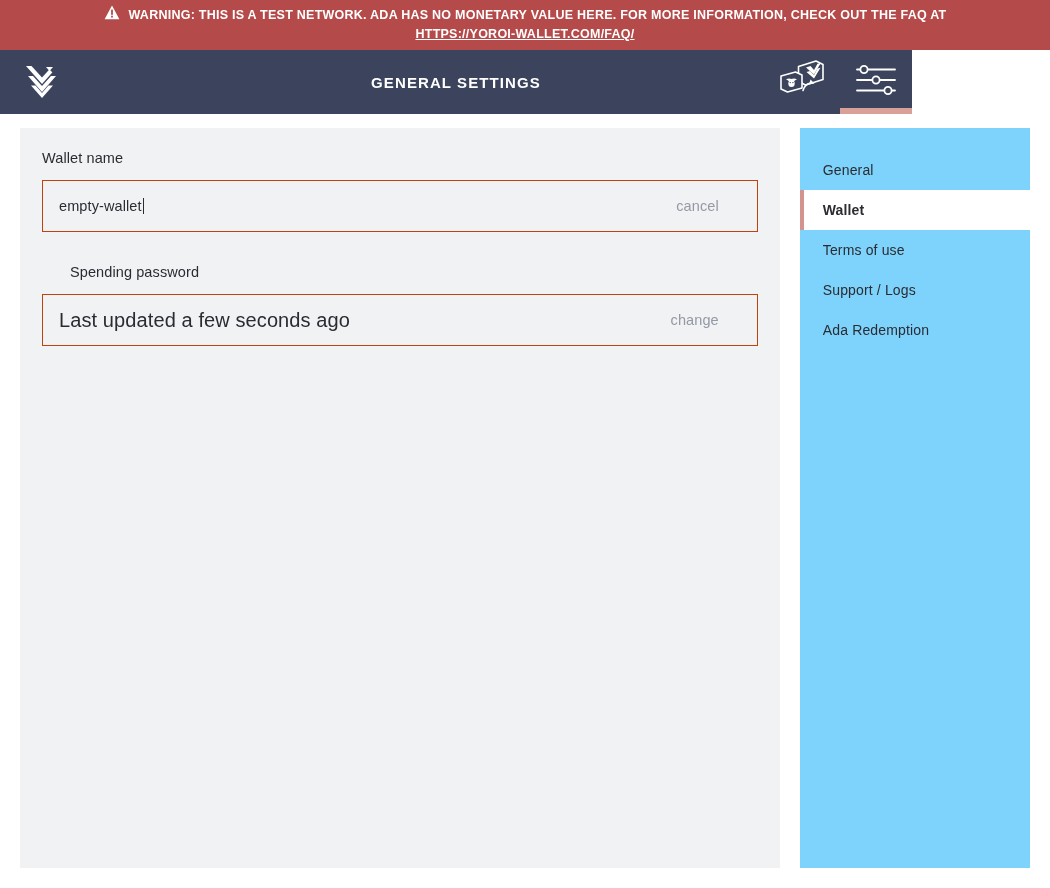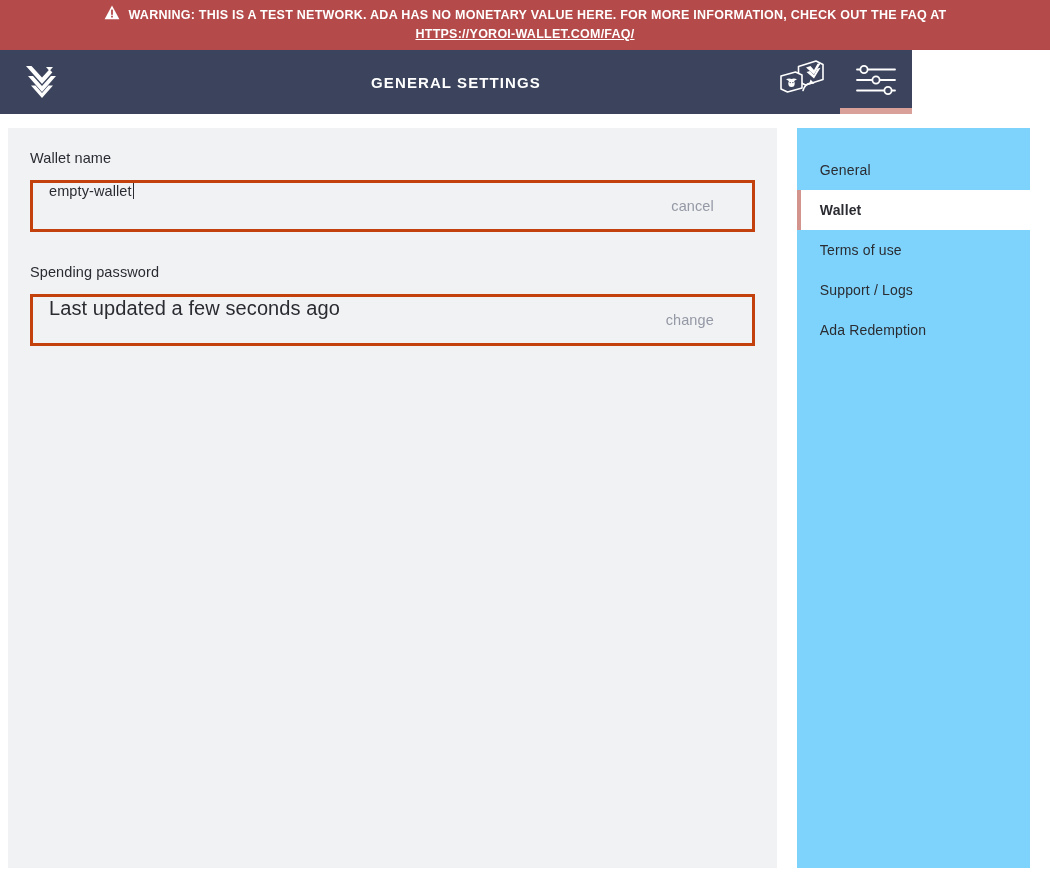--- a/index.html
+++ b/index.html
@@ -94,46 +94,46 @@
     height: 6px;
     background: #d9a09a;
   }
 
   
   .page-body {
     position: relative;
     width: 1050px;
     height: 774px;
     background: #ffffff;
-    padding: 14px 20px 20px 8px;
+    padding: 14px 20px 20px 20px;
     display: flex;
     gap: 20px;
   }
 
   .main-panel {
     width: 790px;
     background: #f1f2f4;
     padding: 22px 22px 0 22px;
   }
 
   .field-label {
     font-size: 14.5px;
     color: #2b2c32;
     letter-spacing: 0.1px;
     margin-bottom: 14px;
   }
-  .field-label.second { margin-top: 32px; }
+  .field-label.second { margin-top: 32px; margin-left: 28px; }
 
   .field-box {
     position: relative;
     height: 52px;
-    border: 3px solid #c2410c;
+    border: 1px solid #c2410c;
     background: #f1f2f4;
     display: flex;
-    align-items: flex-start;
+    align-items: center;
     padding: 0 16px;
   }
   .field-value {
     font-size: 14.5px;
     color: #2b2c32;
     letter-spacing: 0.1px;
     position: relative;
   }
   .caret {
     display: inline-block;

